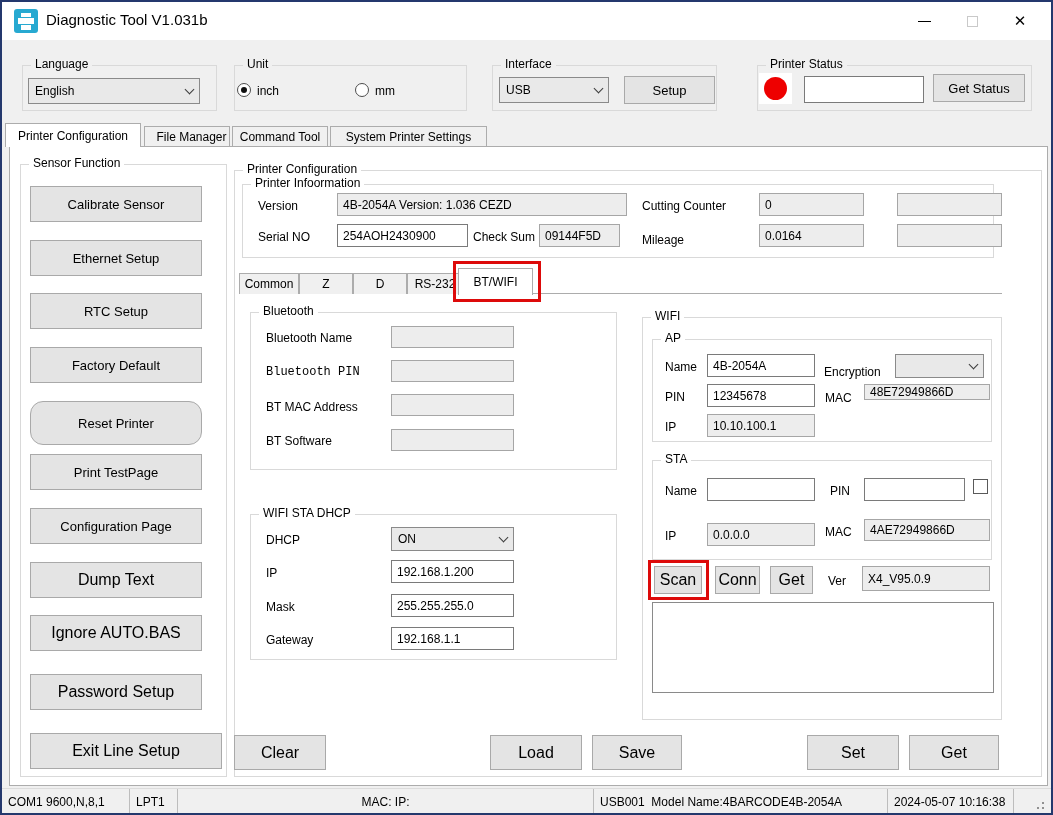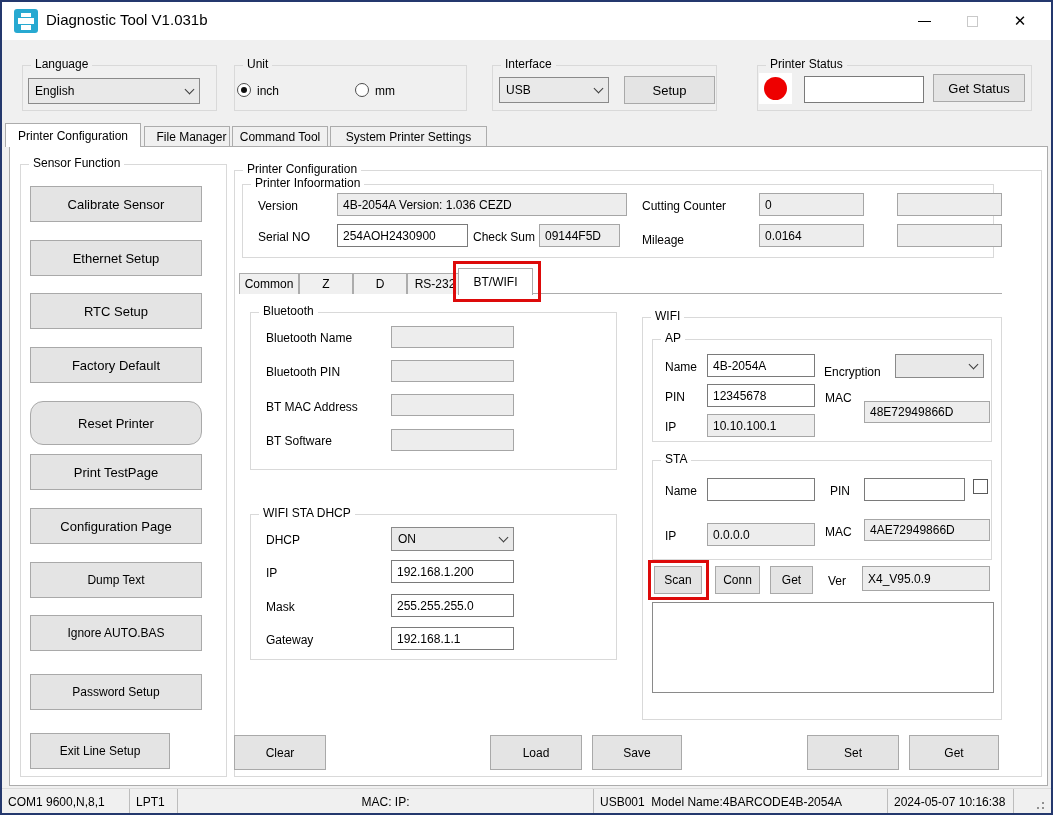--- a/index.html
+++ b/index.html
@@ -25,21 +25,21 @@
   
   .lbl{position:absolute;font-size:12px;white-space:nowrap;line-height:14px;}
   .gb{position:absolute;border:1px solid #d9d9d9;}
   .gb>.t{position:absolute;top:-9px;left:8px;font-size:12px;line-height:14px;padding:0 4px;background:#fff;white-space:nowrap;}
   .gb.gray>.t{background:#f0f0f0;}
   .fld{position:absolute;border:1px solid #7a7a7a;background:#fff;font-size:12px;padding:2px 5px;display:flex;align-items:center;white-space:nowrap;overflow:hidden;}
   .fld.dis{background:#ededed;border-color:#a6a6a6;}
   .combo{position:absolute;border:1px solid #8a8a8a;background:#e9e9e9;font-size:12px;padding:2px 6px;display:flex;align-items:center;white-space:nowrap;}
   .chev{width:7px;height:7px;border-right:1px solid #3c3c3c;border-bottom:1px solid #3c3c3c;transform:rotate(45deg);margin-left:auto;margin-top:-4px;flex:0 0 auto;}
   .btn{position:absolute;background:#e4e4e4;border:1px solid #a9a9a9;display:flex;align-items:center;justify-content:center;font-size:13px;white-space:nowrap;cursor:default;}
-  .btn.sm{font-size:12px;}
+  .btn.sm{font-size:16px;}
   .radio{position:absolute;width:14px;height:14px;border:1px solid #4d4d4d;border-radius:50%;background:#fff;}
   .radio.sel::after{content:"";position:absolute;left:3px;top:3px;width:6px;height:6px;border-radius:50%;background:#101010;}
   .cb{position:absolute;width:15px;height:15px;border:1px solid #5a5a5a;background:#fff;}
   .tab{position:absolute;border:1px solid #acacac;border-bottom:none;background:#f0f0f0;font-size:12px;display:flex;align-items:center;justify-content:center;white-space:nowrap;}
   .tab.active{background:#fff;z-index:3;}
   .panel{position:absolute;left:7px;top:144px;width:1039px;height:640px;background:#fff;border:1px solid #acacac;z-index:0;}
   .subtabline{position:absolute;left:240px;top:291px;width:760px;height:1px;background:#acacac;z-index:1;}
   .subtab{z-index:2;}
   .ann{position:absolute;border:3px solid #dd0a0a;z-index:6;background:transparent;}
   .indicator-box{position:absolute;left:757px;top:71px;width:33px;height:31px;background:#fff;}
@@ -118,21 +118,21 @@
     <div class="btn" style="left:9px;top:21px;width:172px;height:36px;">Calibrate Sensor</div>
     <div class="btn" style="left:9px;top:75px;width:172px;height:36px;">Ethernet Setup</div>
     <div class="btn" style="left:9px;top:128px;width:172px;height:36px;">RTC Setup</div>
     <div class="btn" style="left:9px;top:182px;width:172px;height:36px;">Factory Default</div>
     <div class="btn" style="left:9px;top:236px;width:172px;height:44px;border-radius:13px;">Reset Printer</div>
     <div class="btn" style="left:9px;top:289px;width:172px;height:36px;">Print TestPage</div>
     <div class="btn" style="left:9px;top:343px;width:172px;height:36px;">Configuration Page</div>
     <div class="btn sm" style="left:9px;top:397px;width:172px;height:36px;">Dump Text</div>
     <div class="btn sm" style="left:9px;top:450px;width:172px;height:36px;">Ignore AUTO.BAS</div>
     <div class="btn sm" style="left:9px;top:509px;width:172px;height:36px;">Password Setup</div>
-    <div class="btn sm" style="left:9px;top:568px;width:140px;height:36px;">Exit Line Setup</div>
+    <div class="btn sm" style="left:9px;top:568px;width:192px;height:36px;">Exit Line Setup</div>
   </div>
 
   <div class="gb" style="left:232px;top:168px;width:808px;height:607px;">
     <span class="t">Printer Configuration</span>
   </div>
 
   <div class="gb" style="left:240px;top:182px;width:752px;height:74px;">
     <span class="t">Printer Infoormation</span>
   </div>
   <div class="lbl" style="left:256px;top:197px;">Version</div>
@@ -154,21 +154,21 @@
   <div class="tab subtab" style="left:351px;top:271px;width:54px;height:21px;">D</div>
   <div class="tab subtab" style="left:405px;top:271px;width:56px;height:21px;">RS-232</div>
   <div class="tab active subtab" style="left:456px;top:266px;width:75px;height:27px;">BT/WIFI</div>
   <div class="ann" style="left:451px;top:259px;width:88px;height:41px;"></div>
 
   <div class="gb" style="left:248px;top:310px;width:367px;height:158px;">
     <span class="t">Bluetooth</span>
   </div>
   <div class="lbl" style="left:264px;top:329px;">Bluetooth Name</div>
   <div class="fld dis" style="left:389px;top:324px;width:123px;height:22px;"></div>
-  <div class="lbl" style="left:264px;top:363px;">Bluetooth PIN</div>
+  <div class="lbl" style="left:264px;top:363px;font-family:Liberation Mono, monospace;">Bluetooth PIN</div>
   <div class="fld dis" style="left:389px;top:358px;width:123px;height:22px;"></div>
   <div class="lbl" style="left:264px;top:398px;">BT MAC Address</div>
   <div class="fld dis" style="left:389px;top:392px;width:123px;height:22px;"></div>
   <div class="lbl" style="left:264px;top:432px;">BT Software</div>
   <div class="fld dis" style="left:389px;top:427px;width:123px;height:22px;"></div>
 
   <div class="gb" style="left:248px;top:512px;width:367px;height:146px;">
     <span class="t">WIFI STA DHCP</span>
   </div>
   <div class="lbl" style="left:264px;top:531px;">DHCP</div>
@@ -193,21 +193,21 @@
   <div class="lbl" style="left:663px;top:358px;">Name</div>
   <div class="fld" style="left:705px;top:352px;width:108px;height:23px;">4B-2054A</div>
   <div class="lbl" style="left:822px;top:363px;">Encryption</div>
   <div class="combo" style="left:893px;top:352px;width:89px;height:24px;">
     <span></span>
       <span class="chev"></span>
   </div>
   <div class="lbl" style="left:663px;top:388px;">PIN</div>
   <div class="fld" style="left:705px;top:382px;width:108px;height:23px;">12345678</div>
   <div class="lbl" style="left:823px;top:389px;">MAC</div>
-  <div class="fld dis" style="left:862px;top:382px;width:126px;height:22px;margin-top:17px;">48E72949866D</div>
+  <div class="fld dis" style="left:862px;top:382px;width:126px;height:16px;">48E72949866D</div>
   <div class="lbl" style="left:663px;top:418px;">IP</div>
   <div class="fld dis" style="left:705px;top:412px;width:108px;height:23px;">10.10.100.1</div>
 
   <div class="gb" style="left:650px;top:458px;width:340px;height:100px;">
     <span class="t">STA</span>
   </div>
   <div class="lbl" style="left:663px;top:482px;">Name</div>
   <div class="fld" style="left:705px;top:476px;width:108px;height:23px;"></div>
   <div class="lbl" style="left:828px;top:482px;">PIN</div>
   <div class="fld" style="left:862px;top:476px;width:101px;height:23px;"></div>

